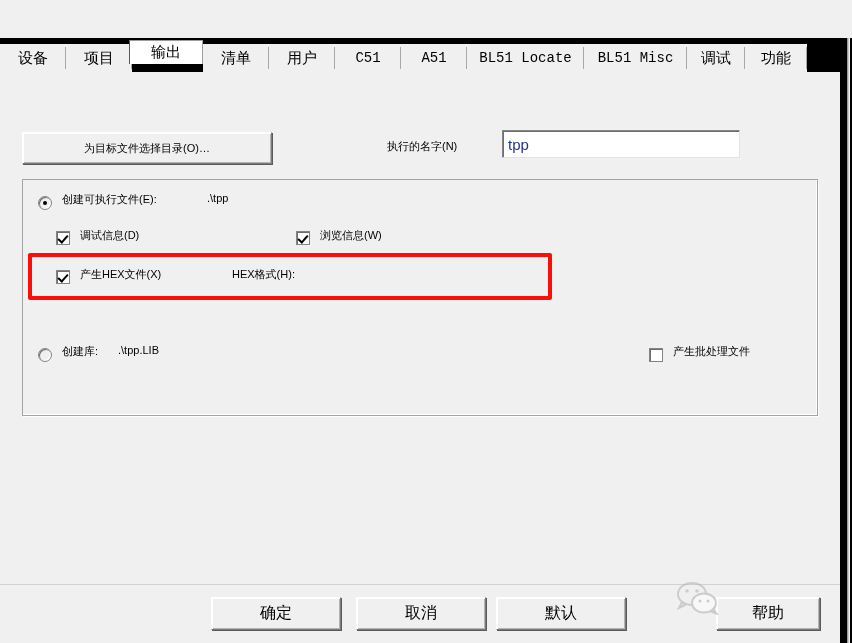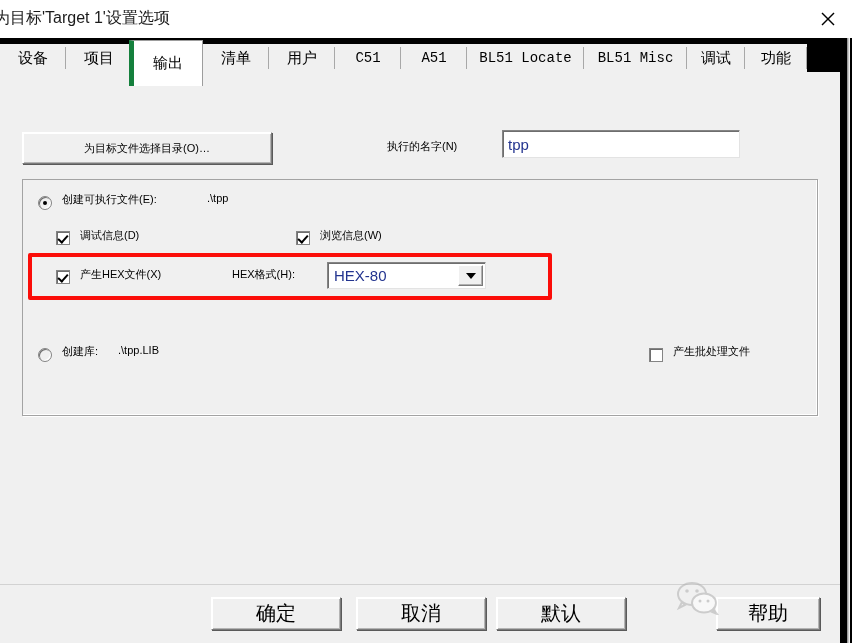--- a/index.html
+++ b/index.html
@@ -91,23 +91,23 @@
   }
   .tab .sep {
     position: absolute;
     right: 0; top: 3px;
     width: 1px; height: 22px;
     background: #a8a8a8;
   }
   .tab.mono { font-family: "Liberation Mono", "DejaVu Sans Mono", monospace; font-size: 14px; }
   .tab.active {
     top: 0;
-    height: 46px;
-    background: #ffffff;
-    border-left: 5px solid #15803d;
+    height: 24px;
+    background: #ffffff;
+    border-left: 1px solid #15803d;
     border-right: 1px solid #9d9d9d;
     border-top: 1px solid #9d9d9d;
     z-index: 5;
     font-weight: 400;
   }
 
   
   .content {
     position: absolute;
     left: 0; top: 34px;
@@ -264,21 +264,21 @@
     position: absolute;
     left: 0; bottom: 0;
     width: 840px; height: 58px;
     background: #f0f0f0;
     border-top: 1px solid #d2d2d2;
   }
   .btm-btn {
     position: absolute;
     top: 12px;
     height: 33px;
-    font-size: 20px;
+    font-size: 16px;
   }
 
   
   .watermark {
     position: absolute;
     right: 4px; bottom: 14px;
     width: 172px; height: 52px;
     pointer-events: none;
     opacity: 0.55;
   }
@@ -295,29 +295,20 @@
     position: absolute;
     left: 0; top: 4px;
     width: 44px; height: 34px;
   }
 </style>
 </head>
 <body>
 
 <div id="app">
 
-  <div class="titlebar">
-    <div class="title-text">为目标'Target 1'设置选项</div>
-    <div class="close-btn">
-      <svg width="16" height="16" viewBox="0 0 16 16">
-        <line x1="2" y1="2" x2="14" y2="14" stroke="#000" stroke-width="1.4"></line>
-        <line x1="14" y1="2" x2="2" y2="14" stroke="#000" stroke-width="1.4"></line>
-      </svg>
-    </div>
-  </div>
 
   <div class="dialog">
     <div class="dlg-right-edge"></div>
 
     <div class="tabstrip">
       <div class="tabstrip-baseline"></div>
 
       <div class="tab" style="left:0px;width:66px;">
           <span>设备</span>
           <span class="sep"></span>
@@ -383,26 +374,20 @@
       <div class="checkbox checked" style="left:56px;top:159px;"></div>
       <div class="static-label" style="left:80px;top:156px;">调试信息(D)</div>
 
       <div class="checkbox checked" style="left:296px;top:159px;"></div>
       <div class="static-label" style="left:320px;top:156px;">浏览信息(W)</div>
 
       <div class="checkbox checked" style="left:56px;top:198px;"></div>
       <div class="static-label" style="left:80px;top:195px;">产生HEX文件(X)</div>
 
       <div class="static-label" style="left:232px;top:195px;">HEX格式(H):</div>
-      <div class="combo" style="left:327px;top:190px;width:159px;height:27px;">
-        <span class="combo-text">HEX-80</span>
-        <span class="combo-arrow">
-            <span class="tri"></span>
-          </span>
-      </div>
 
       <div class="red-box" style="left:28px;top:181px;width:524px;height:47px;"></div>
 
       <div class="radio" style="left:38px;top:276px;"></div>
       <div class="static-label" style="left:62px;top:272px;">创建库:</div>
       <div class="static-label" style="left:118px;top:272px;">.\tpp.LIB</div>
 
       <div class="checkbox" style="left:649px;top:276px;"></div>
       <div class="static-label" style="left:673px;top:272px;">产生批处理文件</div>
 

